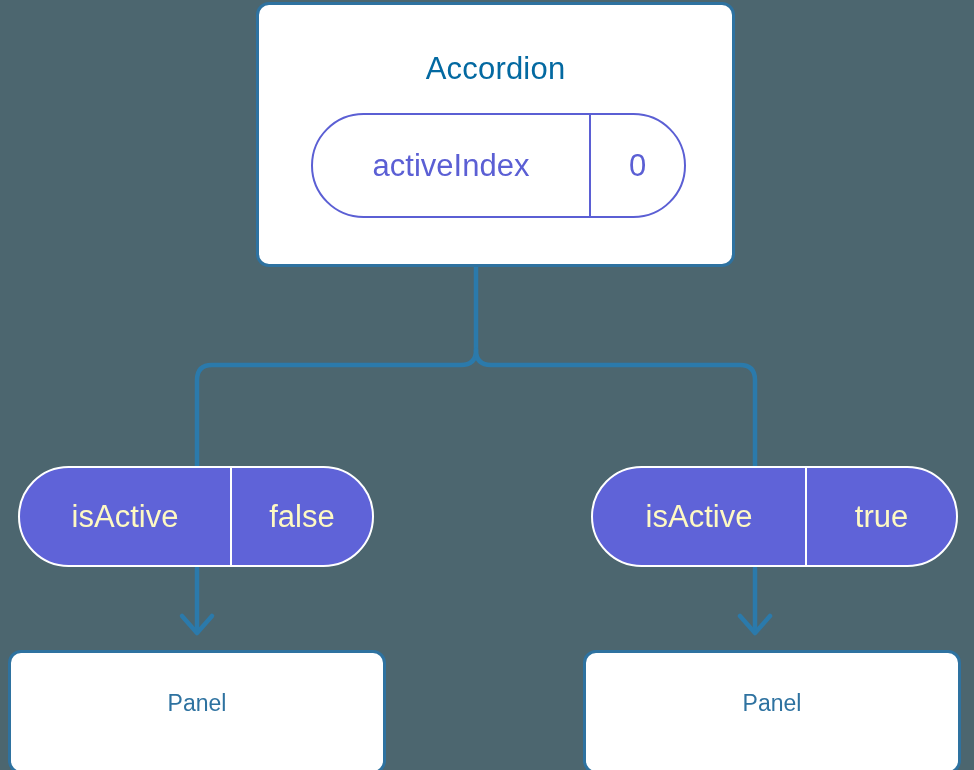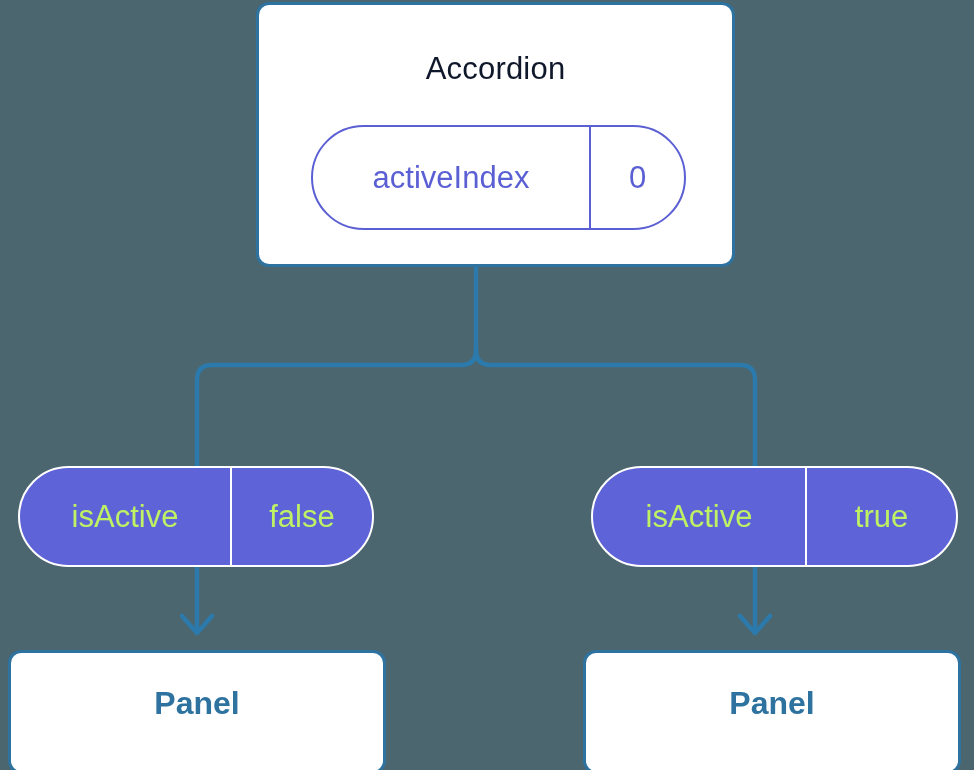--- a/index.html
+++ b/index.html
@@ -48,34 +48,34 @@
     left: 256px;
     top: 2px;
     width: 479px;
     height: 265px;
     display: flex;
     flex-direction: column;
     align-items: center;
   }
 
   .card-title {
-    color: #0f172a;
+    color: #0369a1;
     font-size: 31px;
     font-weight: 400;
     letter-spacing: 0.2px;
     margin-top: 48px;
     line-height: 1;
     white-space: nowrap;
   }
 
   
   .pill-outline {
     position: absolute;
     left: 52px;
-    top: 120px;
+    top: 108px;
     width: 375px;
     height: 105px;
     border: 2px solid #5b5fd4;
     border-radius: 53px;
     display: flex;
     align-items: stretch;
     background: #ffffff;
     overflow: hidden;
   }
 
@@ -110,21 +110,21 @@
     align-items: stretch;
     overflow: hidden;
     z-index: 2;
   }
 
   .pill-filled .pill-key,
   .pill-filled .pill-val {
     display: flex;
     align-items: center;
     justify-content: center;
-    color: #bef264;
+    color: #fef9c3;
     font-size: 31px;
     font-weight: 400;
     white-space: nowrap;
   }
 
   .pill-filled .pill-key {
     border-right: 2px solid #ffffff;
   }
 
   .pill-filled .pill-val {
@@ -143,22 +143,22 @@
     align-items: center;
     justify-content: center;
     height: 124px;
   }
 
   #panel-left  { left: 8px;   top: 650px; width: 378px; }
   #panel-right { left: 583px; top: 650px; width: 378px; }
 
   .panel-label {
     color: #2e72a0;
-    font-size: 32px;
-    font-weight: 700;
+    font-size: 23px;
+    font-weight: 400;
     line-height: 1;
     white-space: nowrap;
     
     margin-bottom: 18px;
   }
 </style>
 </head>
 <body>
 
 <div id="stage">

